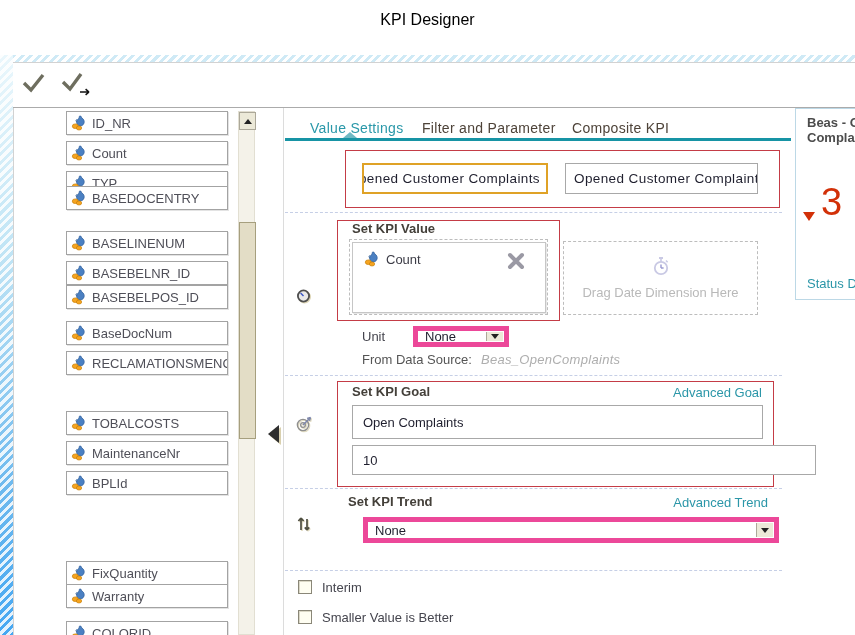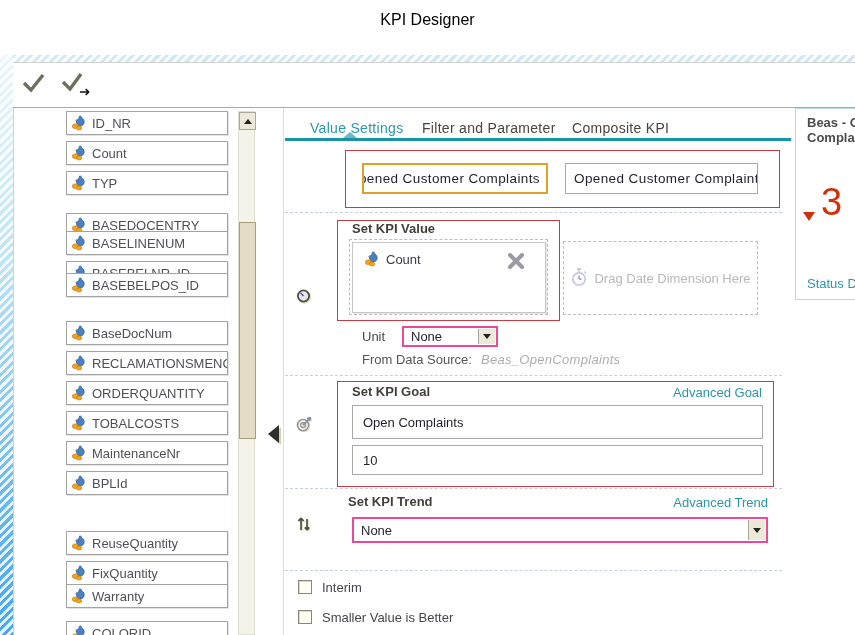--- a/index.html
+++ b/index.html
@@ -59,28 +59,28 @@
           white-space:nowrap;color:#1f1f2e;font-size:13.5px;letter-spacing:.4px;}
 
   .heading{position:absolute;font-weight:bold;color:#44403a;}
   .tlink{position:absolute;color:#2b96a8;cursor:pointer;white-space:nowrap;}
 
   .dropzone{position:absolute;border:1px dashed #bdbdbd;background:#fff;box-sizing:border-box;}
   .innerbox{left:352px;top:242px;width:192px;height:69px;background:#fff;border:1px solid #c6c6c6;
             box-shadow:1px 1px 0 #e8e8e8;}
   .chip{left:364px;top:251px;display:flex;align-items:center;gap:6px;color:#3c3c46;cursor:grab;}
   .xbtn{left:505px;top:250px;cursor:pointer;}
-  .datezone{left:563px;top:241px;width:195px;height:74px;display:flex;flex-direction:row;
+  .datezone{left:563px;top:241px;width:195px;height:74px;display:flex;flex-direction:column;
             align-items:center;justify-content:center;gap:6px;color:#b9b9b9;}
 
   .field{position:absolute;border:1px solid #a8a8a8;background:#fff;box-sizing:border-box;
          display:flex;align-items:center;padding:0 10px;color:#1f1f2e;overflow:hidden;white-space:nowrap;}
 
-  .select{position:absolute;border:2px solid #ec4899;background:#fff;box-sizing:border-box;
-          display:flex;align-items:center;padding-left:7px;color:#1f1f2e;cursor:pointer;}
+  .select{position:absolute;border:5px solid #ec4899;background:#fff;box-sizing:border-box;
+          display:flex;align-items:center;padding-left:7px;color:#1f1f2e;cursor:pointer;margin-left:11px;}
   .sel-btn{position:absolute;right:1px;top:1px;bottom:1px;width:16px;background:#ece9d8;border-left:1px solid #aca899;
            display:flex;align-items:center;justify-content:center;}
 
   .src-label{left:362px;top:352px;color:#555;}
   .src-value{left:481px;top:352px;color:#aeaeae;font-style:italic;letter-spacing:.3px;}
 
   .cb{position:absolute;width:12px;height:12px;border:1px solid #8a8778;background:#fffef2;
       box-shadow:inset 1px 1px 0 #dbd8c6;cursor:pointer;}
   .cb-label{position:absolute;color:#45454e;}
 
@@ -143,21 +143,21 @@
     </div>
   <div class="item" style="top:171px">
       <svg class="ficon" width="16" height="16" viewBox="0 0 16 16">
         <path d="M8.2 2.2 C7.6 1.1 9.6 0.6 10.2 1.5 L10.8 3 C12.6 3.9 13.6 5.8 13.1 7.9 C12.5 10.3 10 11.5 7.9 10.7 C6 9.9 5.1 7.8 5.9 5.7 C6.2 4.9 6.8 4.2 7.6 3.8 Z" fill="#4b80c2" stroke="#2e5d99" stroke-width="0.7"></path>
         <path d="M6.2 4.5 C4.8 4.5 4.6 6.5 5.9 6.9" fill="none" stroke="#2e5d99" stroke-width="0.9"></path>
         <ellipse cx="4.3" cy="11.2" rx="3" ry="2.3" fill="#f6a41f" stroke="#c87f06" stroke-width="0.7"></ellipse>
         <ellipse cx="8" cy="13" rx="2.7" ry="2" fill="#f6a41f" stroke="#c87f06" stroke-width="0.7"></ellipse>
       </svg>
       <span class="flabel">TYP</span>
     </div>
-  <div class="item" style="top:213px">
+  <div class="item" style="top:186px">
       <svg class="ficon" width="16" height="16" viewBox="0 0 16 16">
         <path d="M8.2 2.2 C7.6 1.1 9.6 0.6 10.2 1.5 L10.8 3 C12.6 3.9 13.6 5.8 13.1 7.9 C12.5 10.3 10 11.5 7.9 10.7 C6 9.9 5.1 7.8 5.9 5.7 C6.2 4.9 6.8 4.2 7.6 3.8 Z" fill="#4b80c2" stroke="#2e5d99" stroke-width="0.7"></path>
         <path d="M6.2 4.5 C4.8 4.5 4.6 6.5 5.9 6.9" fill="none" stroke="#2e5d99" stroke-width="0.9"></path>
         <ellipse cx="4.3" cy="11.2" rx="3" ry="2.3" fill="#f6a41f" stroke="#c87f06" stroke-width="0.7"></ellipse>
         <ellipse cx="8" cy="13" rx="2.7" ry="2" fill="#f6a41f" stroke="#c87f06" stroke-width="0.7"></ellipse>
       </svg>
       <span class="flabel">BASEDOCENTRY</span>
     </div>
   <div class="item" style="top:231px">
       <svg class="ficon" width="16" height="16" viewBox="0 0 16 16">
@@ -170,21 +170,21 @@
     </div>
   <div class="item" style="top:261px">
       <svg class="ficon" width="16" height="16" viewBox="0 0 16 16">
         <path d="M8.2 2.2 C7.6 1.1 9.6 0.6 10.2 1.5 L10.8 3 C12.6 3.9 13.6 5.8 13.1 7.9 C12.5 10.3 10 11.5 7.9 10.7 C6 9.9 5.1 7.8 5.9 5.7 C6.2 4.9 6.8 4.2 7.6 3.8 Z" fill="#4b80c2" stroke="#2e5d99" stroke-width="0.7"></path>
         <path d="M6.2 4.5 C4.8 4.5 4.6 6.5 5.9 6.9" fill="none" stroke="#2e5d99" stroke-width="0.9"></path>
         <ellipse cx="4.3" cy="11.2" rx="3" ry="2.3" fill="#f6a41f" stroke="#c87f06" stroke-width="0.7"></ellipse>
         <ellipse cx="8" cy="13" rx="2.7" ry="2" fill="#f6a41f" stroke="#c87f06" stroke-width="0.7"></ellipse>
       </svg>
       <span class="flabel">BASEBELNR_ID</span>
     </div>
-  <div class="item" style="top:273px">
+  <div class="item" style="top:285px">
       <svg class="ficon" width="16" height="16" viewBox="0 0 16 16">
         <path d="M8.2 2.2 C7.6 1.1 9.6 0.6 10.2 1.5 L10.8 3 C12.6 3.9 13.6 5.8 13.1 7.9 C12.5 10.3 10 11.5 7.9 10.7 C6 9.9 5.1 7.8 5.9 5.7 C6.2 4.9 6.8 4.2 7.6 3.8 Z" fill="#4b80c2" stroke="#2e5d99" stroke-width="0.7"></path>
         <path d="M6.2 4.5 C4.8 4.5 4.6 6.5 5.9 6.9" fill="none" stroke="#2e5d99" stroke-width="0.9"></path>
         <ellipse cx="4.3" cy="11.2" rx="3" ry="2.3" fill="#f6a41f" stroke="#c87f06" stroke-width="0.7"></ellipse>
         <ellipse cx="8" cy="13" rx="2.7" ry="2" fill="#f6a41f" stroke="#c87f06" stroke-width="0.7"></ellipse>
       </svg>
       <span class="flabel">BASEBELPOS_ID</span>
     </div>
   <div class="item" style="top:321px">
       <svg class="ficon" width="16" height="16" viewBox="0 0 16 16">
@@ -197,29 +197,20 @@
     </div>
   <div class="item" style="top:351px">
       <svg class="ficon" width="16" height="16" viewBox="0 0 16 16">
         <path d="M8.2 2.2 C7.6 1.1 9.6 0.6 10.2 1.5 L10.8 3 C12.6 3.9 13.6 5.8 13.1 7.9 C12.5 10.3 10 11.5 7.9 10.7 C6 9.9 5.1 7.8 5.9 5.7 C6.2 4.9 6.8 4.2 7.6 3.8 Z" fill="#4b80c2" stroke="#2e5d99" stroke-width="0.7"></path>
         <path d="M6.2 4.5 C4.8 4.5 4.6 6.5 5.9 6.9" fill="none" stroke="#2e5d99" stroke-width="0.9"></path>
         <ellipse cx="4.3" cy="11.2" rx="3" ry="2.3" fill="#f6a41f" stroke="#c87f06" stroke-width="0.7"></ellipse>
         <ellipse cx="8" cy="13" rx="2.7" ry="2" fill="#f6a41f" stroke="#c87f06" stroke-width="0.7"></ellipse>
       </svg>
       <span class="flabel">RECLAMATIONSMENGE</span>
     </div>
-  <div class="item" style="top:381px">
-      <svg class="ficon" width="16" height="16" viewBox="0 0 16 16">
-        <path d="M8.2 2.2 C7.6 1.1 9.6 0.6 10.2 1.5 L10.8 3 C12.6 3.9 13.6 5.8 13.1 7.9 C12.5 10.3 10 11.5 7.9 10.7 C6 9.9 5.1 7.8 5.9 5.7 C6.2 4.9 6.8 4.2 7.6 3.8 Z" fill="#4b80c2" stroke="#2e5d99" stroke-width="0.7"></path>
-        <path d="M6.2 4.5 C4.8 4.5 4.6 6.5 5.9 6.9" fill="none" stroke="#2e5d99" stroke-width="0.9"></path>
-        <ellipse cx="4.3" cy="11.2" rx="3" ry="2.3" fill="#f6a41f" stroke="#c87f06" stroke-width="0.7"></ellipse>
-        <ellipse cx="8" cy="13" rx="2.7" ry="2" fill="#f6a41f" stroke="#c87f06" stroke-width="0.7"></ellipse>
-      </svg>
-      <span class="flabel">ORDERQUANTITY</span>
-    </div>
   <div class="item" style="top:411px">
       <svg class="ficon" width="16" height="16" viewBox="0 0 16 16">
         <path d="M8.2 2.2 C7.6 1.1 9.6 0.6 10.2 1.5 L10.8 3 C12.6 3.9 13.6 5.8 13.1 7.9 C12.5 10.3 10 11.5 7.9 10.7 C6 9.9 5.1 7.8 5.9 5.7 C6.2 4.9 6.8 4.2 7.6 3.8 Z" fill="#4b80c2" stroke="#2e5d99" stroke-width="0.7"></path>
         <path d="M6.2 4.5 C4.8 4.5 4.6 6.5 5.9 6.9" fill="none" stroke="#2e5d99" stroke-width="0.9"></path>
         <ellipse cx="4.3" cy="11.2" rx="3" ry="2.3" fill="#f6a41f" stroke="#c87f06" stroke-width="0.7"></ellipse>
         <ellipse cx="8" cy="13" rx="2.7" ry="2" fill="#f6a41f" stroke="#c87f06" stroke-width="0.7"></ellipse>
       </svg>
       <span class="flabel">TOBALCOSTS</span>
     </div>
   <div class="item" style="top:441px">
@@ -232,29 +223,20 @@
       <span class="flabel">MaintenanceNr</span>
     </div>
   <div class="item" style="top:471px">
       <svg class="ficon" width="16" height="16" viewBox="0 0 16 16">
         <path d="M8.2 2.2 C7.6 1.1 9.6 0.6 10.2 1.5 L10.8 3 C12.6 3.9 13.6 5.8 13.1 7.9 C12.5 10.3 10 11.5 7.9 10.7 C6 9.9 5.1 7.8 5.9 5.7 C6.2 4.9 6.8 4.2 7.6 3.8 Z" fill="#4b80c2" stroke="#2e5d99" stroke-width="0.7"></path>
         <path d="M6.2 4.5 C4.8 4.5 4.6 6.5 5.9 6.9" fill="none" stroke="#2e5d99" stroke-width="0.9"></path>
         <ellipse cx="4.3" cy="11.2" rx="3" ry="2.3" fill="#f6a41f" stroke="#c87f06" stroke-width="0.7"></ellipse>
         <ellipse cx="8" cy="13" rx="2.7" ry="2" fill="#f6a41f" stroke="#c87f06" stroke-width="0.7"></ellipse>
       </svg>
       <span class="flabel">BPLId</span>
-    </div>
-  <div class="item" style="top:531px">
-      <svg class="ficon" width="16" height="16" viewBox="0 0 16 16">
-        <path d="M8.2 2.2 C7.6 1.1 9.6 0.6 10.2 1.5 L10.8 3 C12.6 3.9 13.6 5.8 13.1 7.9 C12.5 10.3 10 11.5 7.9 10.7 C6 9.9 5.1 7.8 5.9 5.7 C6.2 4.9 6.8 4.2 7.6 3.8 Z" fill="#4b80c2" stroke="#2e5d99" stroke-width="0.7"></path>
-        <path d="M6.2 4.5 C4.8 4.5 4.6 6.5 5.9 6.9" fill="none" stroke="#2e5d99" stroke-width="0.9"></path>
-        <ellipse cx="4.3" cy="11.2" rx="3" ry="2.3" fill="#f6a41f" stroke="#c87f06" stroke-width="0.7"></ellipse>
-        <ellipse cx="8" cy="13" rx="2.7" ry="2" fill="#f6a41f" stroke="#c87f06" stroke-width="0.7"></ellipse>
-      </svg>
-      <span class="flabel">ReuseQuantity</span>
     </div>
   <div class="item" style="top:561px">
       <svg class="ficon" width="16" height="16" viewBox="0 0 16 16">
         <path d="M8.2 2.2 C7.6 1.1 9.6 0.6 10.2 1.5 L10.8 3 C12.6 3.9 13.6 5.8 13.1 7.9 C12.5 10.3 10 11.5 7.9 10.7 C6 9.9 5.1 7.8 5.9 5.7 C6.2 4.9 6.8 4.2 7.6 3.8 Z" fill="#4b80c2" stroke="#2e5d99" stroke-width="0.7"></path>
         <path d="M6.2 4.5 C4.8 4.5 4.6 6.5 5.9 6.9" fill="none" stroke="#2e5d99" stroke-width="0.9"></path>
         <ellipse cx="4.3" cy="11.2" rx="3" ry="2.3" fill="#f6a41f" stroke="#c87f06" stroke-width="0.7"></ellipse>
         <ellipse cx="8" cy="13" rx="2.7" ry="2" fill="#f6a41f" stroke="#c87f06" stroke-width="0.7"></ellipse>
       </svg>
       <span class="flabel">FixQuantity</span>
     </div>
@@ -356,21 +338,21 @@
         <circle cx="8" cy="12" r="5.6" fill="none" stroke="#8f8f8f" stroke-width="1.4"></circle>
         <circle cx="8" cy="12" r="2.4" fill="none" stroke="#8f8f8f" stroke-width="1.2"></circle>
         <line x1="8" y1="12" x2="15.5" y2="4.5" stroke="#7f88ab" stroke-width="1.6"></line>
         <path d="M15.5 4.5 l-1 3.4 M15.5 4.5 l-3.4 1" fill="none" stroke="#7f88ab" stroke-width="1.4"></path>
       </svg>
   </div>
   <div class="redbox" style="left:337px;top:381px;width:435px;height:104px"></div>
   <div class="heading" style="left:352px;top:384px">Set KPI Goal</div>
   <div class="tlink" style="left:640px;top:385px;width:122px;text-align:right">Advanced Goal</div>
   <div class="field" style="left:352px;top:405px;width:411px;height:34px">Open Complaints</div>
-  <div class="field" style="left:352px;top:445px;width:411px;height:30px">10</div>
+  <div class="field" style="left:352px;top:445px;width:464px;height:30px">10</div>
 
   <div class="dsep" style="top:488px"></div>
 
   <div class="abs" style="left:296px;top:513px">
     <svg width="16" height="20" viewBox="0 0 16 20" style="filter:drop-shadow(1px 1px 0 #e2dcc2)">
         <path d="M5 17 L5 5 M5 5 L2.4 8 M5 5 L7.6 8" fill="none" stroke="#4f4f41" stroke-width="1.7"></path>
         <path d="M11 6 L11 17 M11 17 L8.8 14.4 M11 17 L13.2 14.4" fill="none" stroke="#4f4f41" stroke-width="1.7"></path>
       </svg>
   </div>
   <div class="heading" style="left:348px;top:494px">Set KPI Trend</div>

